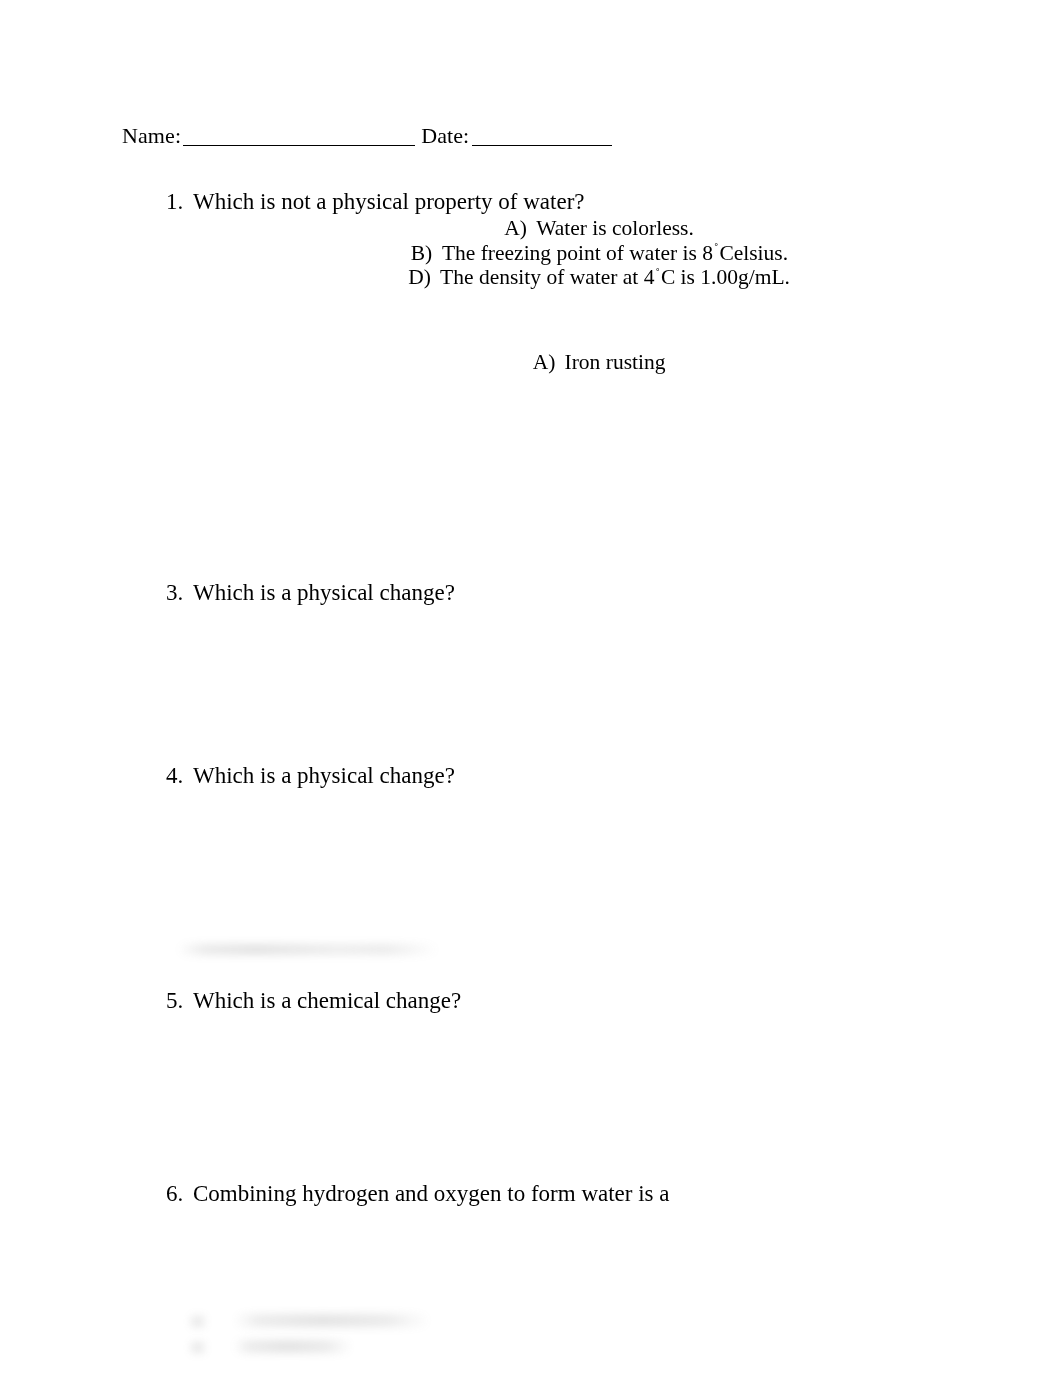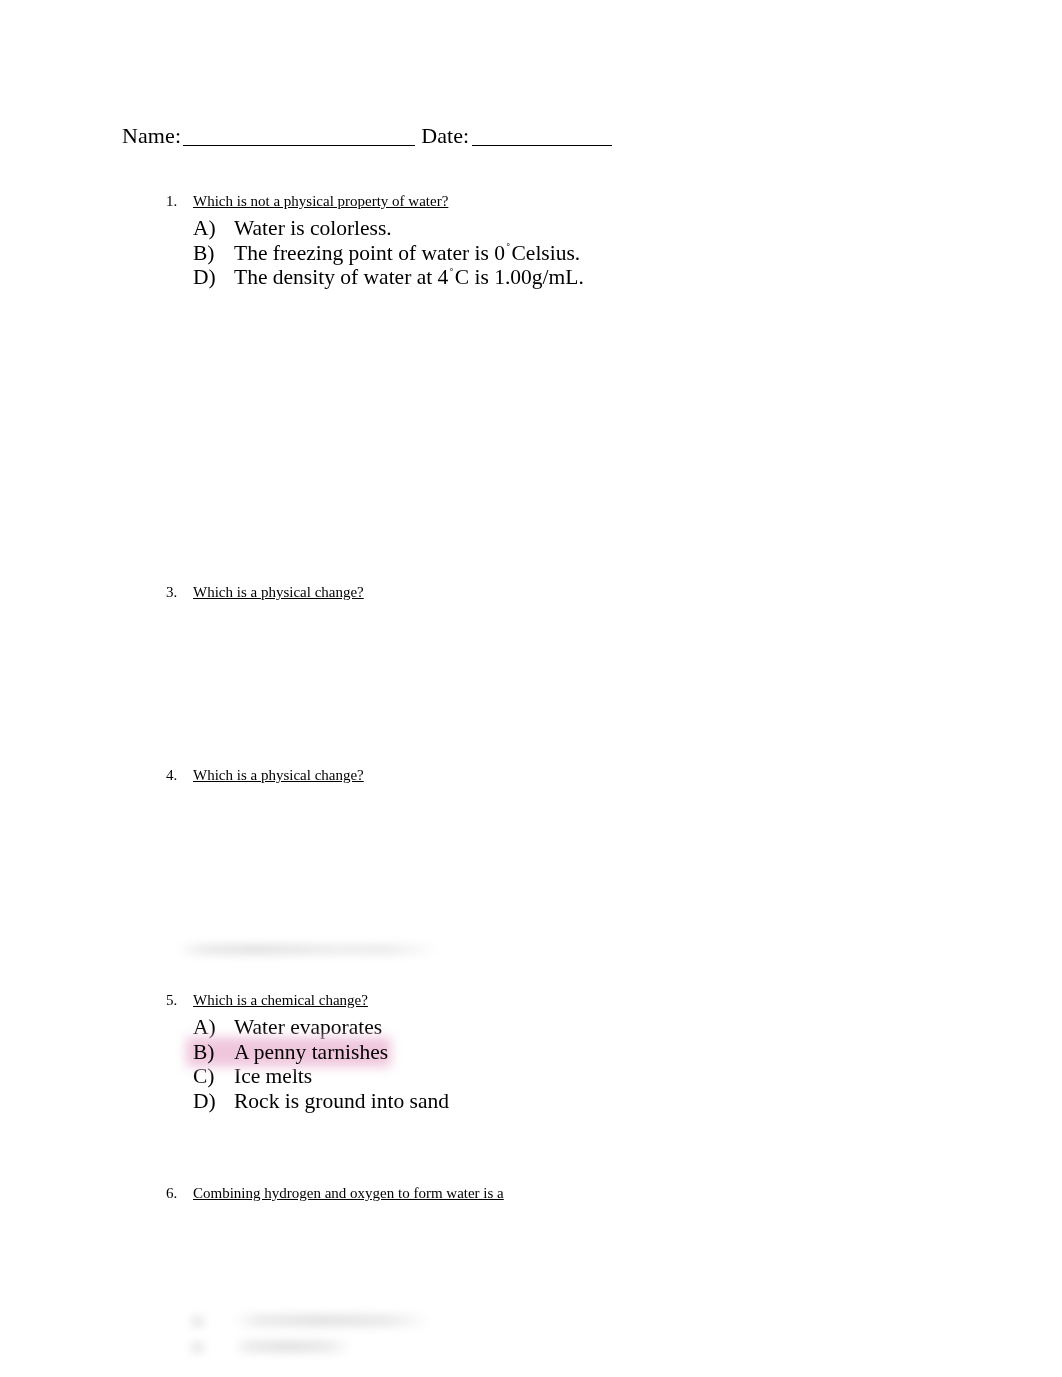--- a/index.html
+++ b/index.html
@@ -52,36 +52,36 @@
   }
 
   
   .question {
     position: absolute;
     left: 166px;
     width: 830px;
   }
   .q-head {
     position: relative;
-    font-size: 15px;
+    font-size: 23px;
     line-height: 27px;
     white-space: nowrap;
-    text-decoration: underline;
   }
   .q-num {
     display: inline-block;
     width: 27px;
     text-align: left;
   }
   .q-text {
     display: inline;
   }
 
   .options {
     margin-top: 1px;
+    text-align: center;
   }
   .option {
     position: relative;
     font-size: 21.5px;
     line-height: 24.5px;
     white-space: nowrap;
     padding-left: 27px;
     height: 24.5px;
   }
   .opt-letter {
@@ -179,62 +179,53 @@
 
   <div class="question" style="top:188px;">
     <div class="q-head">
       <span class="q-num">1.</span><span class="q-text">Which is not a physical property of water?</span>
     </div>
     <div class="options">
       <div class="option">
         <span class="opt-letter">A)</span><span class="opt-text">Water is colorless.</span>
       </div>
       <div class="option">
-        <span class="opt-letter">B)</span><span class="opt-text">The freezing point of water is 0</span><sup class="deg">˚</sup><span class="opt-text">Celsius.</span>
+        <span class="opt-letter">B)</span><span class="opt-text">The freezing point of water is 8</span><sup class="deg">˚</sup><span class="opt-text">Celsius.</span>
       </div>
       <div class="option">
         <span class="opt-letter">D)</span><span class="opt-text">The density of water at 4</span><sup class="deg">˚</sup><span class="opt-text">C is 1.00g/mL.</span>
       </div>
     </div>
   </div>
 
   <div class="question" style="top:349px;">
+    <div class="options">
+      <div class="option">
+        <span class="opt-letter">A)</span><span class="opt-text">Iron rusting</span>
+      </div>
+    </div>
   </div>
 
   <div class="question" style="top:579px;">
     <div class="q-head">
       <span class="q-num">3.</span><span class="q-text">Which is a physical change?</span>
     </div>
   </div>
 
   <div class="question" style="top:762px;">
     <div class="q-head">
       <span class="q-num">4.</span><span class="q-text">Which is a physical change?</span>
     </div>
   </div>
 
   <div class="erased-line"></div>
 
   <div class="question" style="top:987px;">
     <div class="q-head">
       <span class="q-num">5.</span><span class="q-text">Which is a chemical change?</span>
-    </div>
-    <div class="options">
-      <div class="option">
-        <span class="opt-letter">A)</span><span class="opt-text">Water evaporates</span>
-      </div>
-      <div class="option highlight hl-narrow">
-        <span class="opt-letter">B)</span><span class="opt-text">A penny tarnishes</span>
-      </div>
-      <div class="option">
-        <span class="opt-letter">C)</span><span class="opt-text">Ice melts</span>
-      </div>
-      <div class="option">
-        <span class="opt-letter">D)</span><span class="opt-text">Rock is ground into sand</span>
-      </div>
     </div>
   </div>
 
   <div class="question" style="top:1180px;">
     <div class="q-head">
       <span class="q-num">6.</span><span class="q-text">Combining hydrogen and oxygen to form water is a</span>
     </div>
   </div>
 
   <div class="blurred-options">

